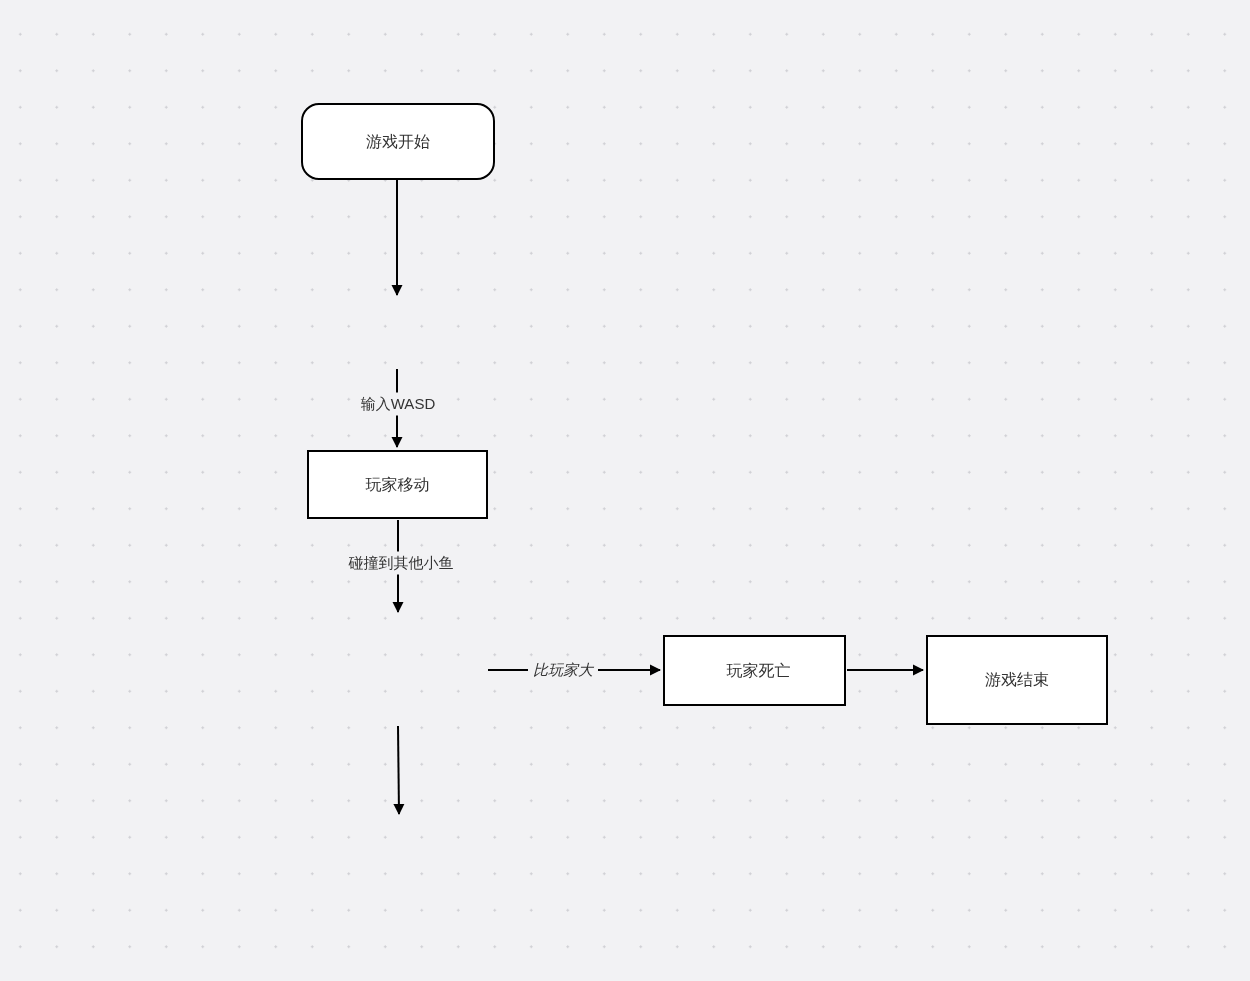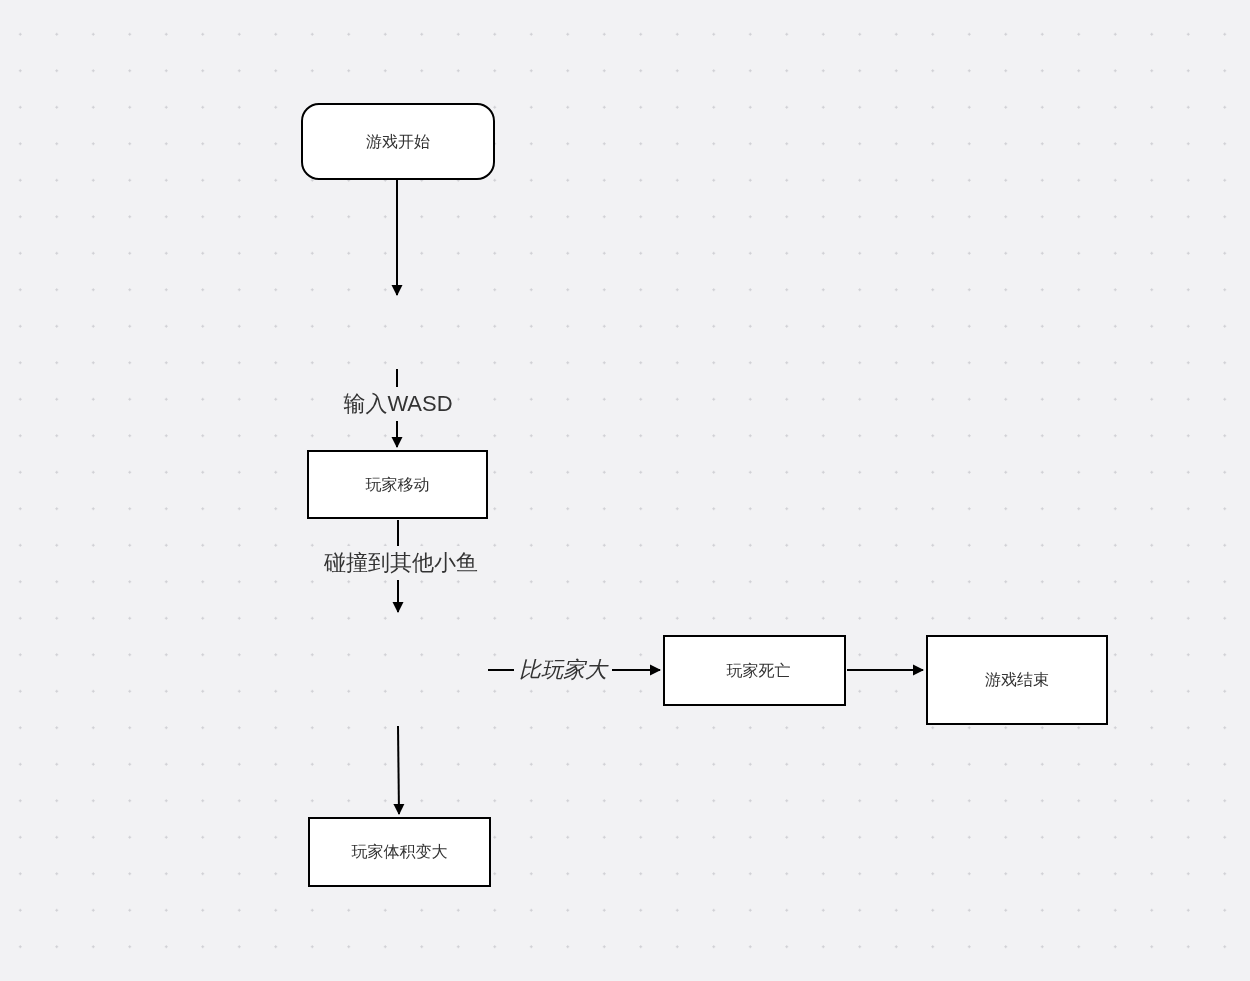--- a/index.html
+++ b/index.html
@@ -60,21 +60,21 @@
     text-align: center;
     font-size: 16px;
     color: #333333;
     line-height: 1.7;
   }
   .edge-label {
     position: absolute;
     transform: translate(-50%, -50%);
     background: #f2f2f4;
     padding: 2px 5px;
-    font-size: 22px;
+    font-size: 15px;
     color: #333333;
     white-space: nowrap;
   }
 </style>
 </head>
 <body>
 
 <div class="canvas">
 
   <svg class="edges" viewBox="0 0 1250 981">
@@ -102,23 +102,20 @@
 
 
   <div class="node" style="left:663px; top:635px; width:183px; height:71px;padding-left:8px;">
     <span>玩家死亡</span>
   </div>
 
   <div class="node" style="left:926px; top:635px; width:182px; height:90px;">
     <span>游戏结束</span>
   </div>
 
-  <div class="node" style="left:308px; top:817px; width:183px; height:70px;">
-    <span>玩家体积变大</span>
-  </div>
 
   <div class="edge-label" style="left:398px; top:404px;">输入WASD</div>
 
   <div class="edge-label" style="left:401px; top:563px;">碰撞到其他小鱼</div>
 
   <div class="edge-label" style="left:563px; top:670px;font-style:italic;">比玩家大</div>
 
 </div>
 
 </body></html>

